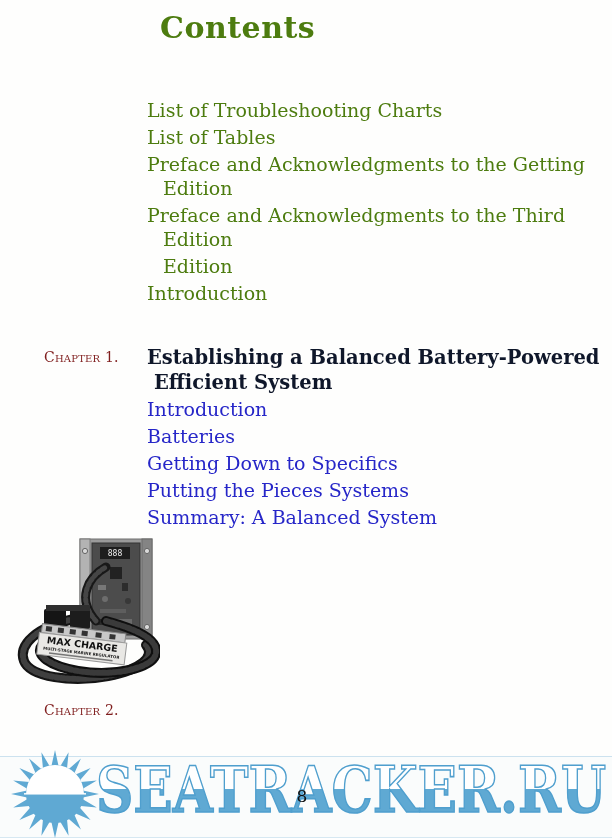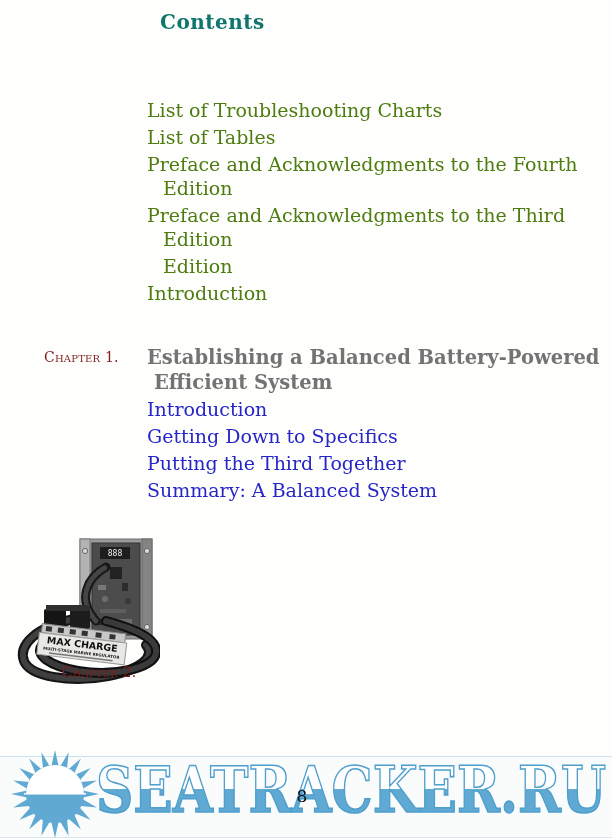--- a/index.html
+++ b/index.html
@@ -3,43 +3,43 @@
 <meta charset="utf-8">
 <style>
   html,body{margin:0;padding:0;}
   body{
     width:612px;height:838px;position:relative;overflow:hidden;
     background:#fefefd;
     font-family:"DejaVu Serif", serif;
   }
   .page-title{
     position:absolute;left:160px;top:10px;
-    font-size:20px;font-weight:bold;color:#0f766e;letter-spacing:.5px;
+    font-size:30px;font-weight:bold;color:#4d7c0f;letter-spacing:.5px;
   }
   
   .front-list{
     position:absolute;left:147px;top:98px;width:440px;
     font-size:19px;line-height:24px;color:#4d7c0f;
   }
   .front-list .toc-entry{margin-bottom:3px;white-space:nowrap;}
   .wrap2{display:block;padding-left:16px;}
   
   .chap-label{
     position:absolute;left:44px;width:110px;
     font-variant:small-caps;font-size:14px;line-height:25px;
     color:#7f1d1d;letter-spacing:.2px;white-space:nowrap;
   }
   .chap-title{
     position:absolute;left:147px;width:450px;
-    font-size:19.5px;line-height:25px;font-weight:bold;color:#737373;
+    font-size:19.5px;line-height:25px;font-weight:bold;color:#0f172a;
     white-space:nowrap;
   }
   .chap-title .wrapc{display:block;padding-left:7px;}
   #ch1-label,#ch1-title{top:345px;}
-  #ch2-label,#ch2-title{top:660px;text-align:center;}
+  #ch2-label,#ch2-title{top:698px;}
   .ch1-list{
     position:absolute;left:147px;top:396px;width:400px;
     font-size:19px;line-height:27px;color:#2626c8;white-space:nowrap;
   }
   
   .figure{position:absolute;left:10px;top:535px;width:150px;height:152px;}
   
   .wm-band{
     position:absolute;left:0;top:756px;width:612px;height:80px;z-index:1;
     background:rgba(170,210,235,.05);
@@ -59,21 +59,21 @@
 <div class="page-title">Contents</div>
 
 <div class="front-list">
   <div class="toc-entry">
     <span>List of Troubleshooting Charts</span>
   </div>
   <div class="toc-entry">
     <span>List of Tables</span>
   </div>
   <div class="toc-entry">
-    <span>Preface and Acknowledgments to the Fourth</span>
+    <span>Preface and Acknowledgments to the Getting</span>
     <span class="wrap2">Edition</span>
   </div>
   <div class="toc-entry">
     <span>Preface and Acknowledgments to the Third</span>
     <span class="wrap2">Edition</span>
   </div>
   <div class="toc-entry">
     <span class="wrap2">Edition</span>
   </div>
   <div class="toc-entry">
@@ -81,22 +81,23 @@
   </div>
 </div>
 
 <div class="chap-label" id="ch1-label">Chapter 1.</div>
 <div class="chap-title" id="ch1-title">
   <span>Establishing a Balanced Battery-Powered</span>
   <span class="wrapc">Efficient System</span>
 </div>
 <div class="ch1-list">
   <div class="toc-entry">Introduction</div>
+  <div class="toc-entry">Batteries</div>
   <div class="toc-entry">Getting Down to Specifics</div>
-  <div class="toc-entry">Putting the Third Together</div>
+  <div class="toc-entry">Putting the Pieces Systems</div>
   <div class="toc-entry">Summary: A Balanced System</div>
 </div>
 
 <svg class="figure" viewBox="0 0 150 152" xmlns="http://www.w3.org/2000/svg">
 
   <g>
     <rect x="70" y="4" width="72" height="100" fill="#9a9a9a" stroke="#6f6f6f"></rect>
     <rect x="70" y="4" width="10" height="100" fill="#b3b3b3" stroke="#7a7a7a"></rect>
     <rect x="132" y="4" width="10" height="100" fill="#848484" stroke="#6a6a6a"></rect>
     <circle cx="75" cy="16" r="2.6" fill="#d9d9d9" stroke="#666"></circle>

